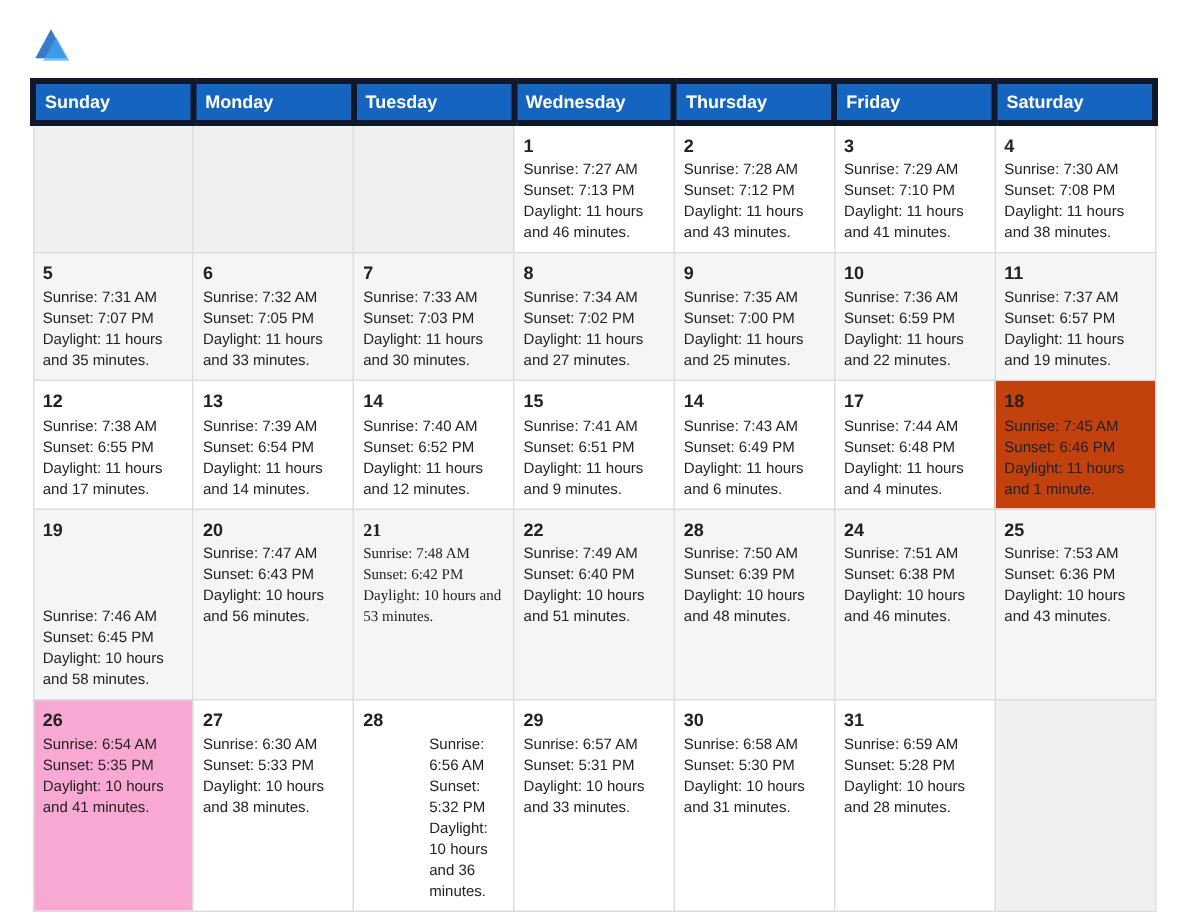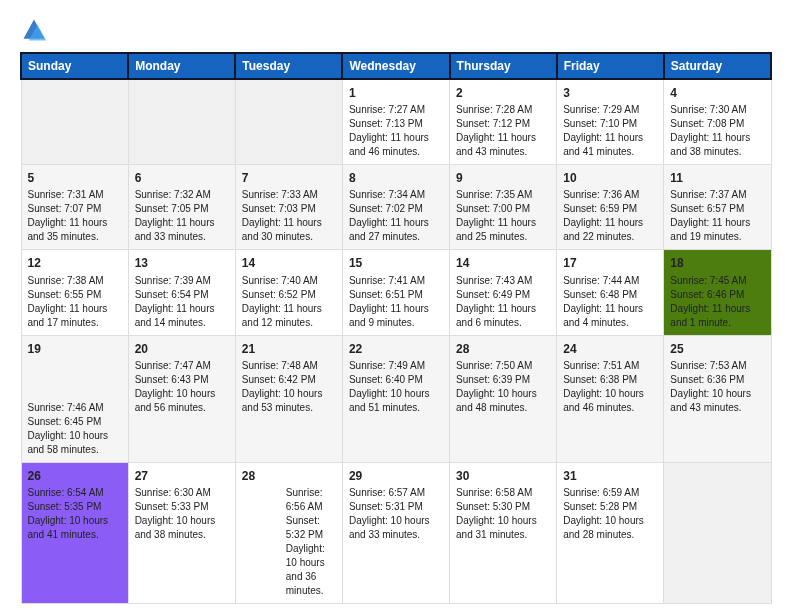--- a/index.html
+++ b/index.html
@@ -65,21 +65,21 @@
       border-collapse: collapse;
       font-size: 10.5px;
     }
     .calendar th {
       background: #1565C0;
       color: #fff;
       text-align: left;
       padding: 5px 6px;
       font-size: 12px;
       font-weight: bold;
-      border: 2px solid #0f172a;
+      border: 4px solid #0f172a;
     }
     .calendar td {
       vertical-align: top;
       padding: 5px 6px;
       border: 1px solid #ddd;
       width: calc(100%/7);
       min-height: 80px;
       background: #fff;
       color: #222;
       line-height: 1.35;
@@ -243,41 +243,41 @@
             <div class="day-info" style="white-space: pre-line;">Sunrise: 7:43 AM
 Sunset: 6:49 PM
 Daylight: 11 hours and 6 minutes.</div>
           </td>
           <td style="background: rgb(255, 255, 255); margin-left: 47px;">
             <span class="day-num">17</span>
             <div class="day-info" style="white-space: pre-line;">Sunrise: 7:44 AM
 Sunset: 6:48 PM
 Daylight: 11 hours and 4 minutes.</div>
           </td>
-          <td style="background: #4d7c0f;">
+          <td style="background: #c2410c;">
             <span class="day-num">18</span>
             <div class="day-info" style="white-space: pre-line;">Sunrise: 7:45 AM
 Sunset: 6:46 PM
 Daylight: 11 hours and 1 minute.</div>
           </td>
         </tr>
         <tr>
           <td style="background: rgb(245, 245, 245);">
             <span class="day-num">19</span>
             <div class="day-info" style="white-space: pre-line; margin-top: 44px;">Sunrise: 7:46 AM
 Sunset: 6:45 PM
 Daylight: 10 hours and 58 minutes.</div>
           </td>
           <td style="background: rgb(245, 245, 245);">
             <span class="day-num">20</span>
             <div class="day-info" style="white-space: pre-line;">Sunrise: 7:47 AM
 Sunset: 6:43 PM
 Daylight: 10 hours and 56 minutes.</div>
           </td>
-          <td style="background: rgb(245, 245, 245);">
+          <td style="background: rgb(245, 245, 245); font-family: Liberation Serif, serif;">
             <span class="day-num">21</span>
             <div class="day-info" style="white-space: pre-line;">Sunrise: 7:48 AM
 Sunset: 6:42 PM
 Daylight: 10 hours and 53 minutes.</div>
           </td>
           <td style="background: rgb(245, 245, 245);">
             <span class="day-num">22</span>
             <div class="day-info" style="white-space: pre-line;">Sunrise: 7:49 AM
 Sunset: 6:40 PM
 Daylight: 10 hours and 51 minutes.</div>
@@ -295,21 +295,21 @@
 Daylight: 10 hours and 46 minutes.</div>
           </td>
           <td style="background: rgb(245, 245, 245);">
             <span class="day-num">25</span>
             <div class="day-info" style="white-space: pre-line;">Sunrise: 7:53 AM
 Sunset: 6:36 PM
 Daylight: 10 hours and 43 minutes.</div>
           </td>
         </tr>
         <tr>
-          <td style="background: #8b5cf6; margin-left: 28px;">
+          <td style="background: #f9a8d4; margin-left: 28px;">
             <span class="day-num">26</span>
             <div class="day-info" style="white-space: pre-line;">Sunrise: 6:54 AM
 Sunset: 5:35 PM
 Daylight: 10 hours and 41 minutes.</div>
           </td>
           <td style="background: rgb(255, 255, 255);">
             <span class="day-num">27</span>
             <div class="day-info" style="white-space: pre-line;">Sunrise: 6:30 AM
 Sunset: 5:33 PM
 Daylight: 10 hours and 38 minutes.</div>

